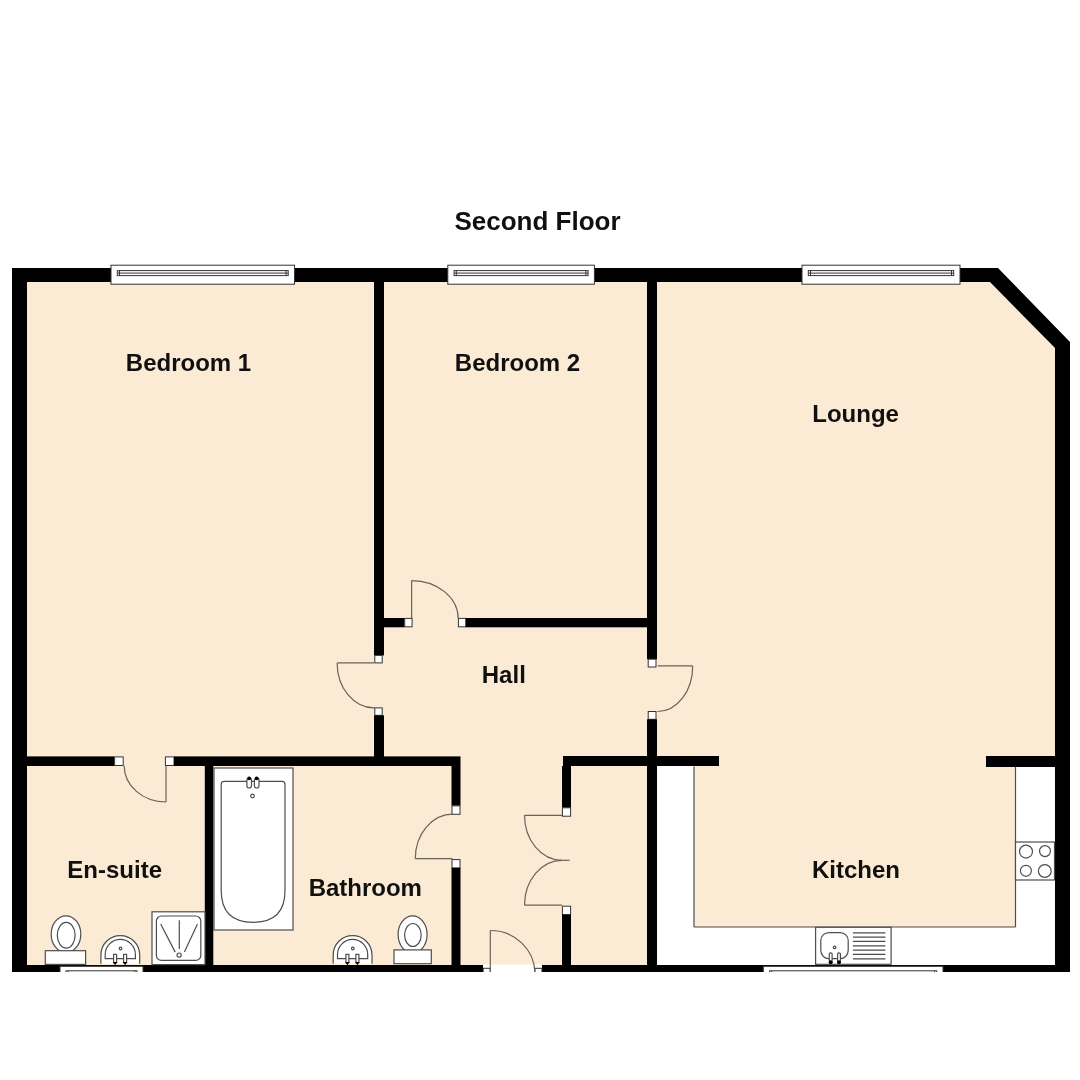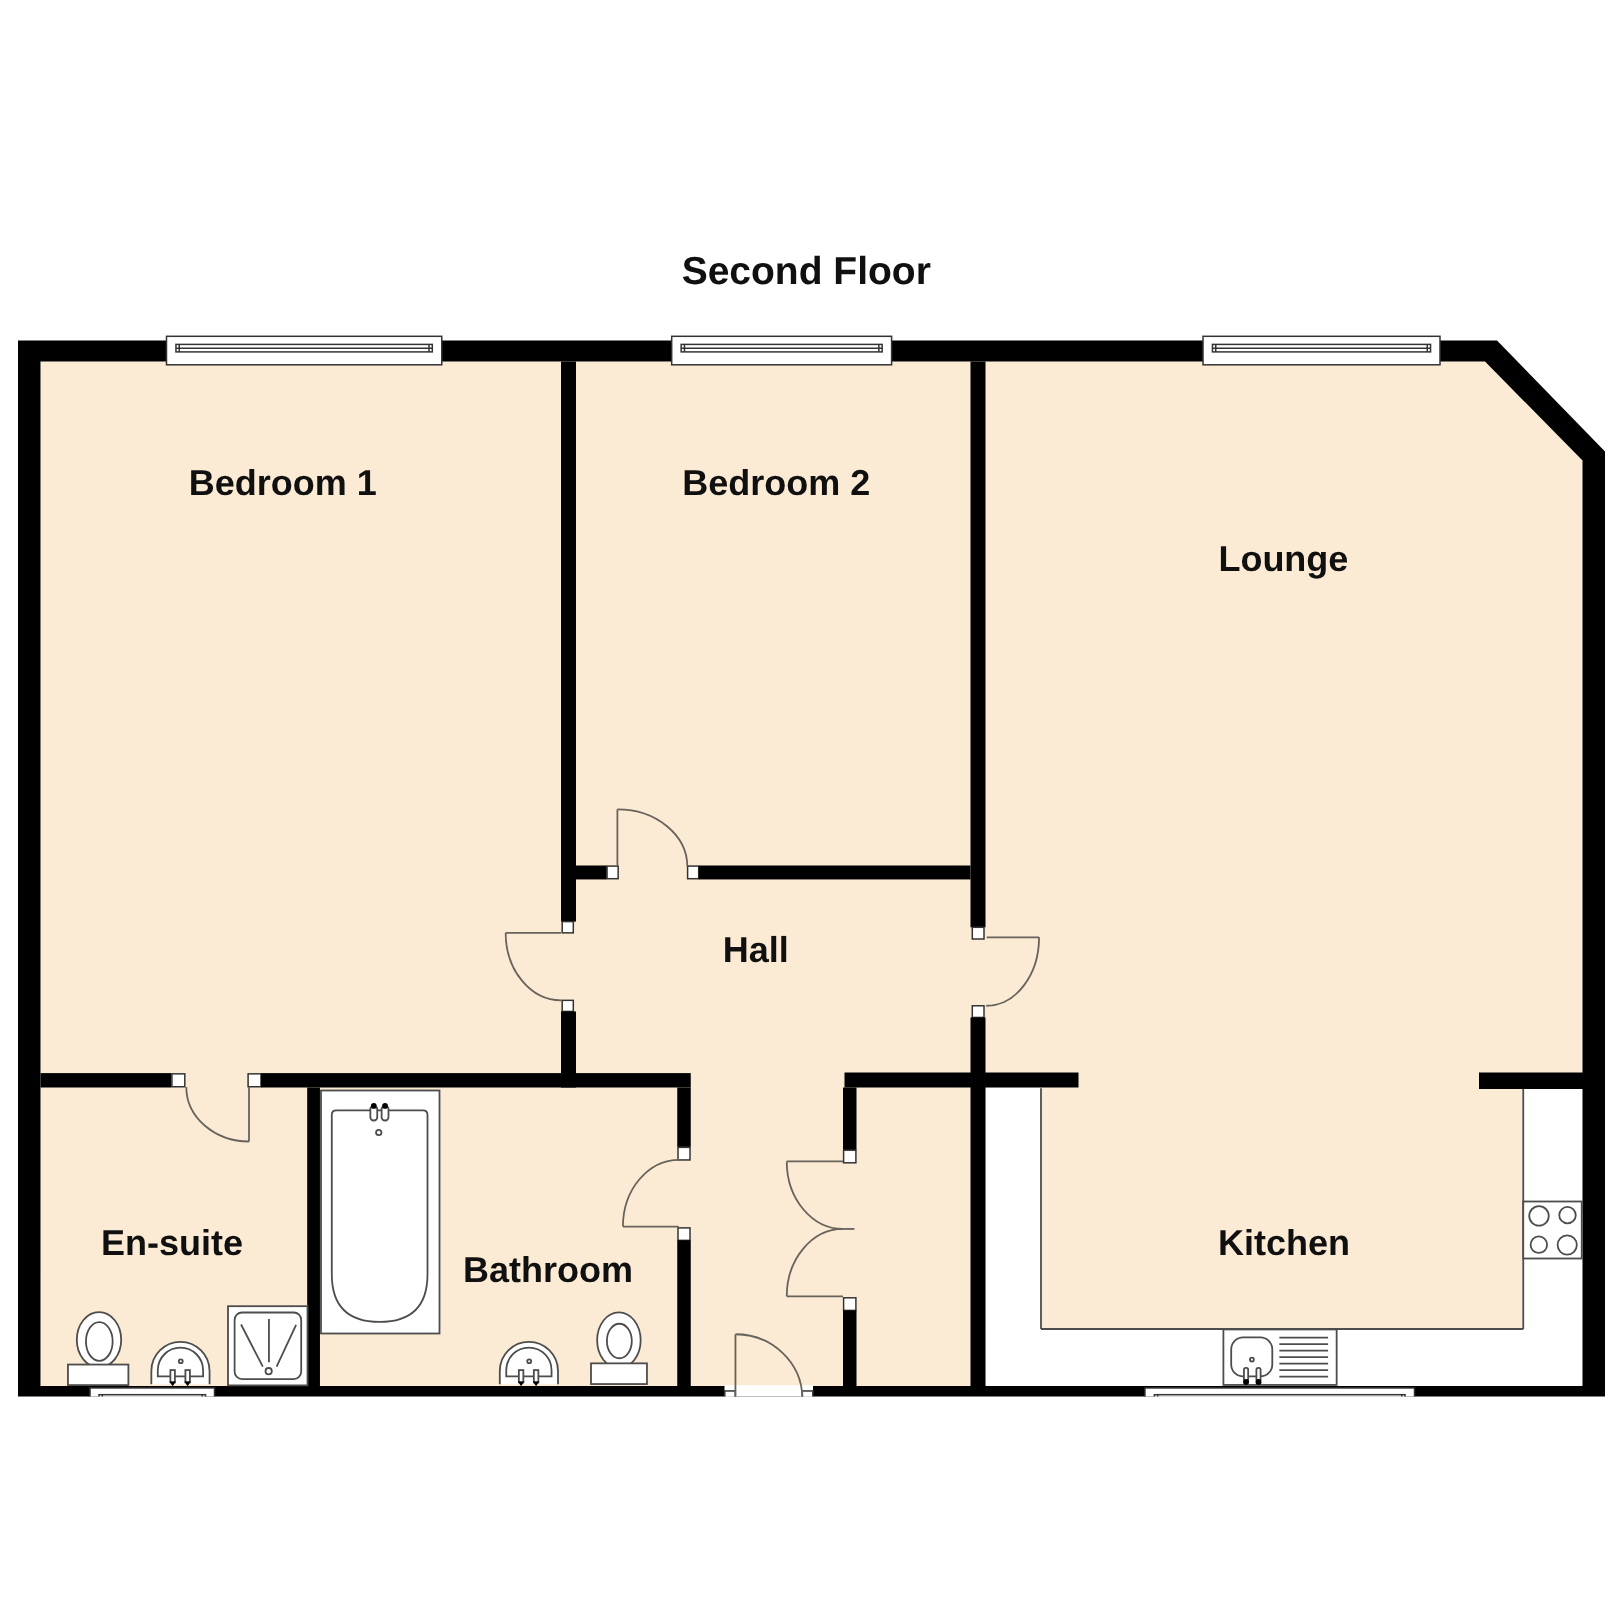--- a/index.html
+++ b/index.html
@@ -1,16 +1,16 @@
 <!DOCTYPE html>
 <html><head>
 <meta charset="utf-8">
 <style>
   html,body{margin:0;padding:0;background:#ffffff;}
-  .wrap{width:1080px;height:931px;position:relative;background:#ffffff;}
+  .wrap{width:1080px;height:931px;position:relative;background:#ffffff;margin-top:41px;}
   text{font-family:"Liberation Sans",sans-serif;font-weight:bold;fill:#101010;}
 </style>
 </head>
 <body>
 <div class="wrap">
 <svg width="1080" height="1080" viewBox="0 0 1080 1080">
 
 <rect x="0" y="0" width="1080" height="1080" fill="#ffffff"></rect>
 
 <path d="M27,241 L990,241 L1055,307 L1055,924 L27,924 Z" fill="#fbebd4"></path>

